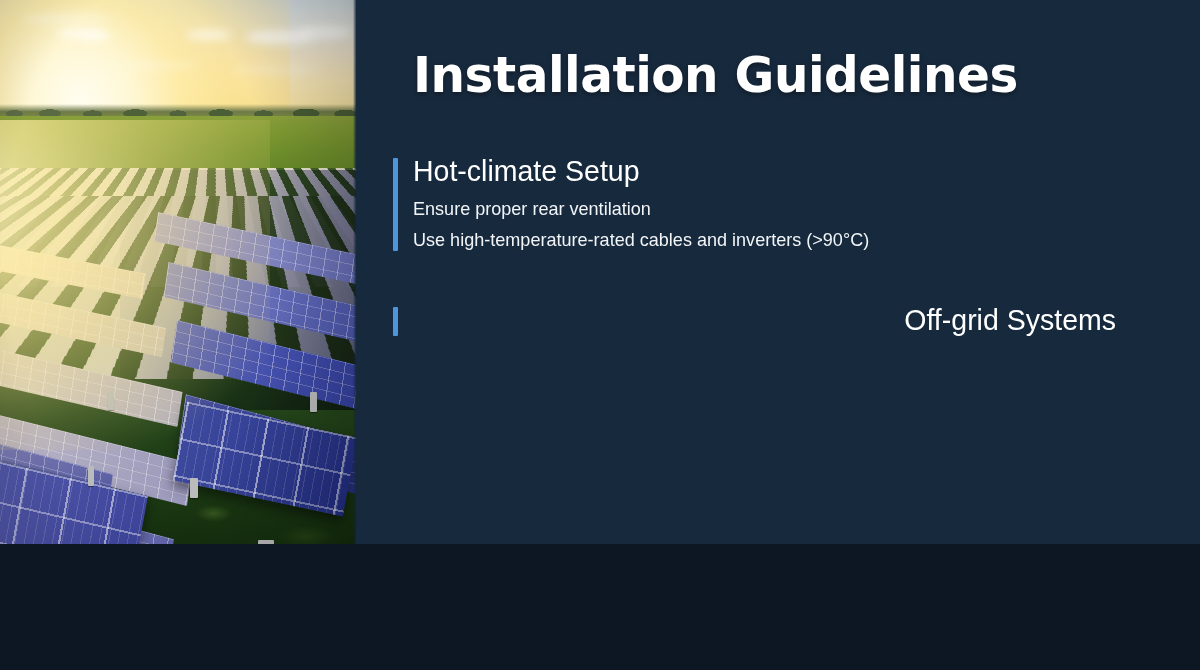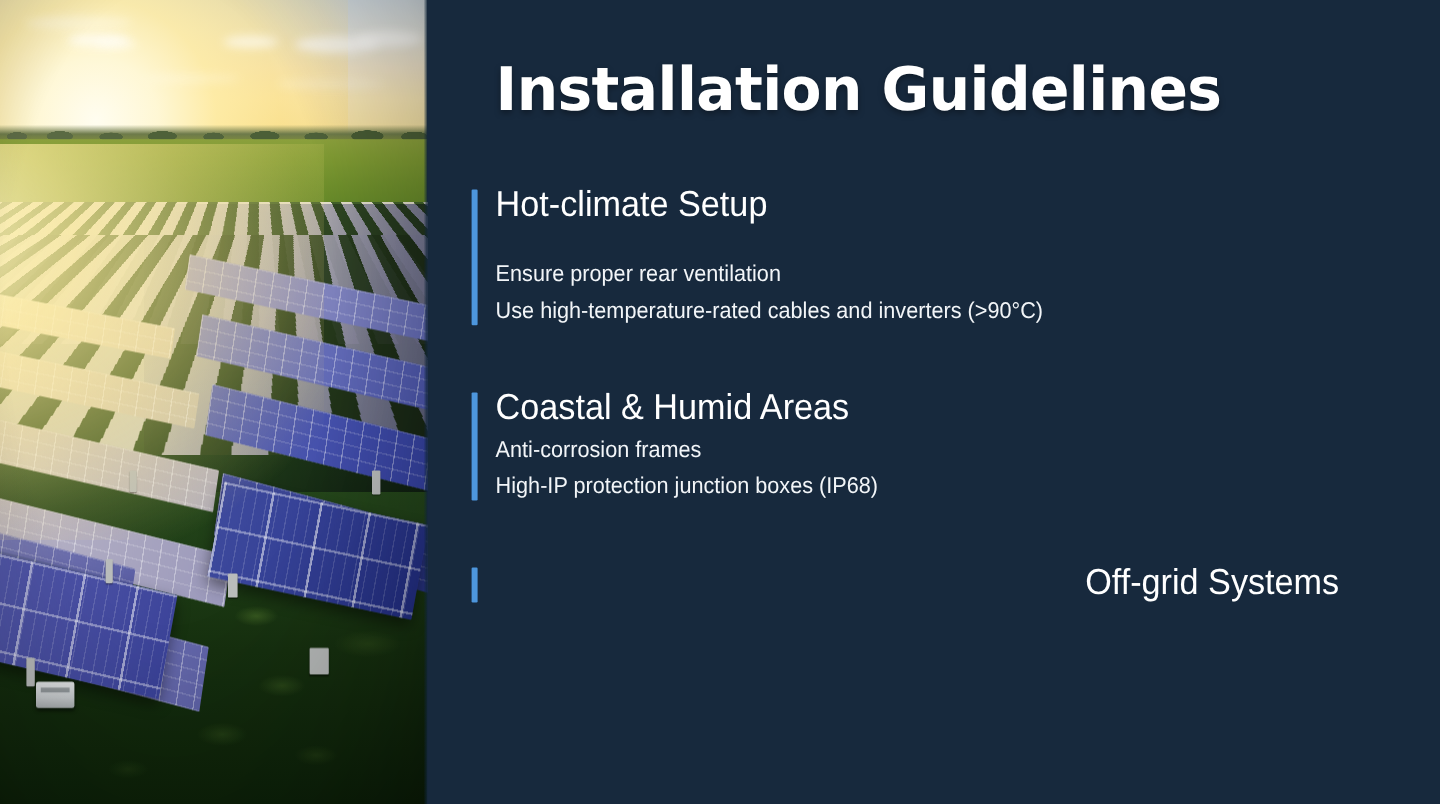--- a/index.html
+++ b/index.html
@@ -7,21 +7,21 @@
     margin: 0;
     padding: 0;
     background: #0d1724;
   }
   body {
     font-family: "Liberation Sans", sans-serif;
   }
   .slide {
     position: relative;
     width: 1200px;
-    height: 670px;
+    height: 544px;
     overflow: hidden;
     background: #17293d;
   }
 
   
   .photo {
     position: absolute;
     left: 0;
     top: 0;
     width: 356px;
@@ -277,21 +277,21 @@
   .section-heading {
     font-family: "Liberation Sans", sans-serif;
     font-weight: 400;
     font-size: 30px;
     line-height: 1.28;
     color: #ffffff;
     white-space: nowrap;
     transform: scaleX(0.95);
     transform-origin: left center;
   }
-  .section-body { margin-top: 24px; }
+  .section-body { margin-top: 4px; }
   .section.tight .section-body { margin-top: 1px; }
   .body-line {
     font-family: "Liberation Sans", sans-serif;
     font-size: 19px;
     line-height: 1.6;
     color: #f2f5f8;
     white-space: nowrap;
     transform: scaleX(0.95);
     transform-origin: left center;
   }
@@ -418,28 +418,20 @@
 
       <div class="section">
         <div class="accent-bar"></div>
         <div class="section-heading">Hot-climate Setup</div>
         <div class="section-body">
           <div class="body-line">Ensure proper rear ventilation</div>
           <div class="body-line">Use high-temperature-rated cables and inverters (&gt;90°C)</div>
         </div>
       </div>
 
-      <div class="section tight">
-        <div class="accent-bar"></div>
-        <div class="section-heading">Coastal &amp; Humid Areas</div>
-        <div class="section-body">
-          <div class="body-line">Anti-corrosion frames</div>
-          <div class="body-line">High-IP protection junction boxes (IP68)</div>
-        </div>
-      </div>
 
       <div class="section">
         <div class="accent-bar"></div>
         <div class="section-heading">Off-grid Systems</div>
       </div>
 
     </div>
   </div>
 </div>
 

